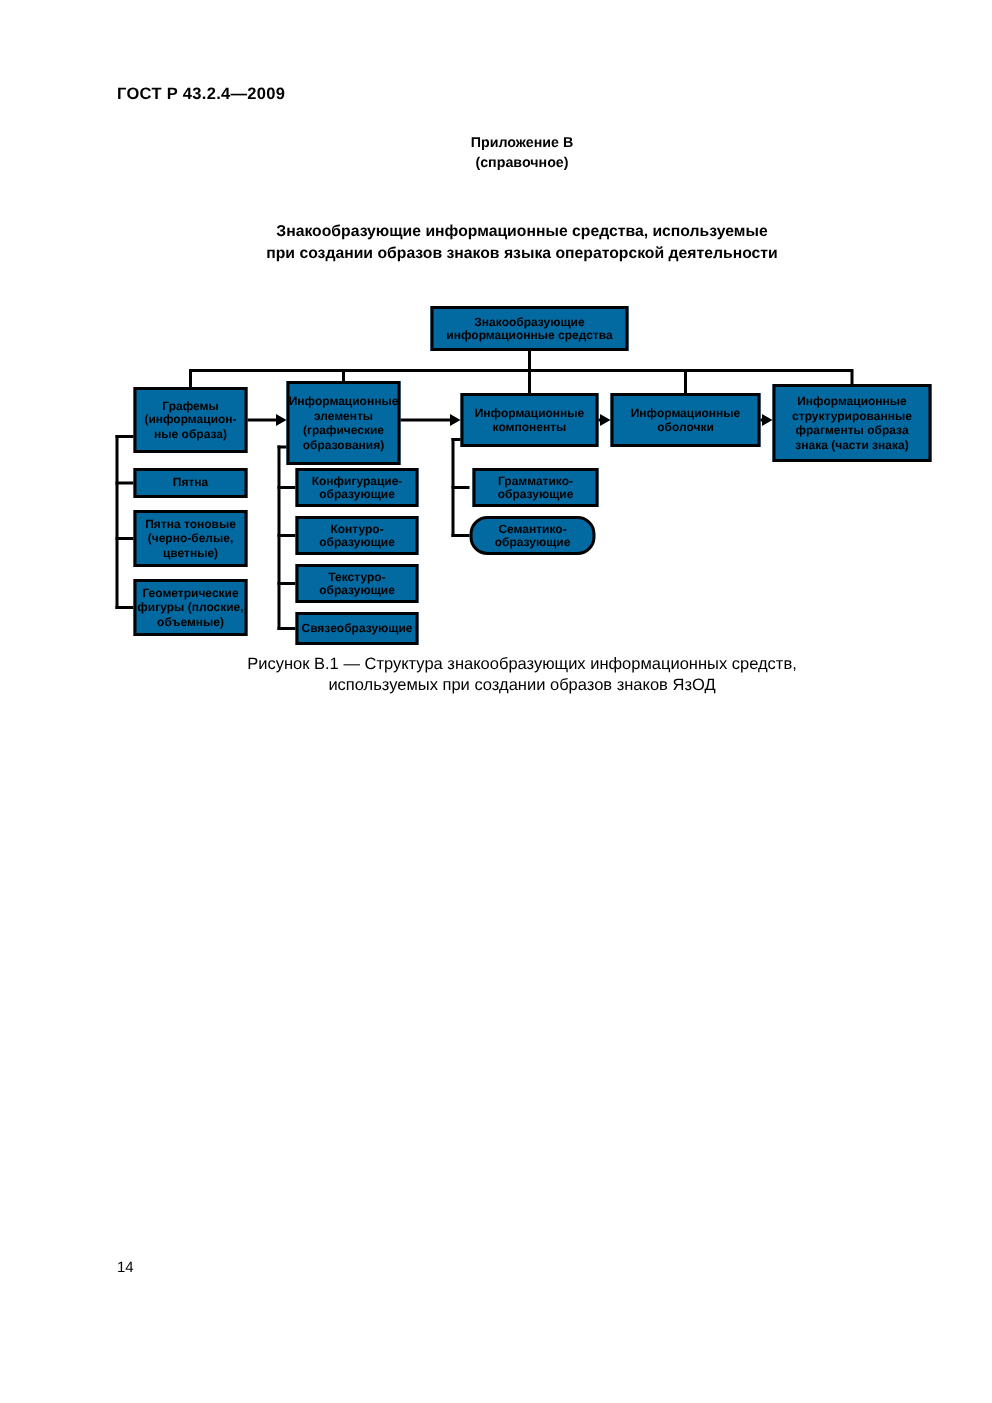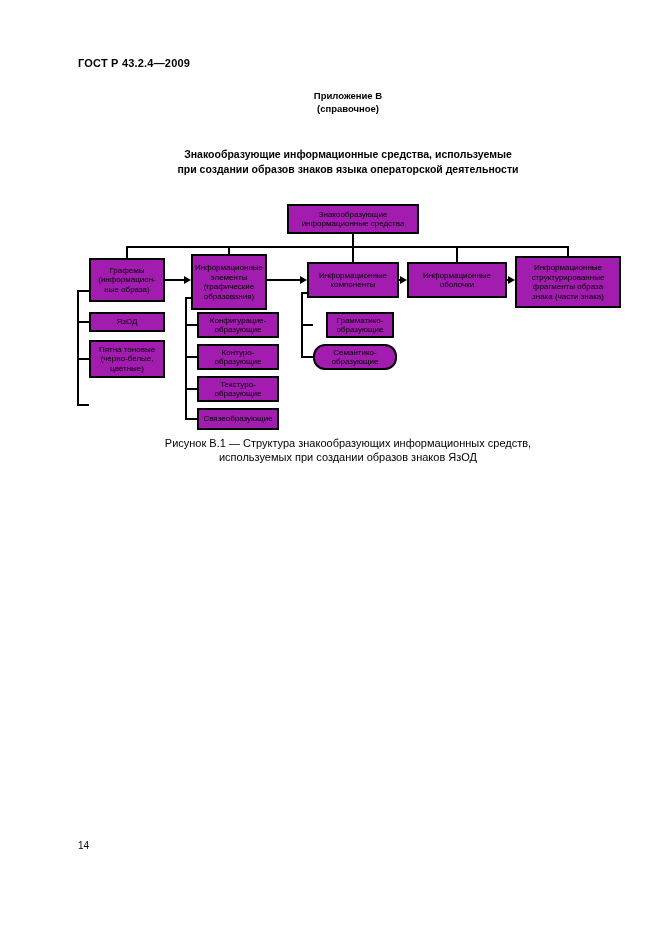--- a/index.html
+++ b/index.html
@@ -12,23 +12,23 @@
     font-size:11px; font-weight:bold; letter-spacing:0.2px;
   }
   .center-block {
     position:absolute; left:34px; width:628px; text-align:center; white-space:pre-line;
   }
   .annex { top:90px; font-size:9.5px; font-weight:bold; line-height:12.5px; }
   .title { top:147px; font-size:10.5px; font-weight:bold; line-height:14.5px; }
   .caption { top:437px; font-size:11px; font-weight:normal; line-height:13.5px; }
   .pagenum { position:absolute; left:78px; top:840px; font-size:10px; }
   .box {
-    position:absolute; border:2px solid #000; background:#a21caf; box-sizing:border-box;
+    position:absolute; border:2px solid #000; background:#0369a1; box-sizing:border-box;
     display:flex; align-items:center; justify-content:center; text-align:center;
-    font-weight:normal; font-size:8px; line-height:9.5px; white-space:pre-line; padding:1px 0;
+    font-weight:bold; font-size:8px; line-height:9.5px; white-space:pre-line; padding:1px 0;
   }
   .line { position:absolute; background:#000; }
   .arrowhead {
     position:absolute; width:0; height:0;
     border-top:4px solid transparent; border-bottom:4px solid transparent;
     border-left:7px solid #000;
   }
   
   .b-root { left:287px; top:204px; width:132px; height:30px; }
   .v-root { left:352px; top:234px; width:2px; height:12px; }
@@ -67,21 +67,21 @@
   .d2 { left:197px; top:344px; width:82px; height:26px; }
   .d3 { left:197px; top:376px; width:82px; height:26px; }
   .d4 { left:197px; top:408px; width:82px; height:22px; }
   .br2-p { left:185px; top:297px; width:6px;  height:2px; }
   .br2-v { left:185px; top:297px; width:2px;  height:123px; }
   .br2-1 { left:185px; top:324px; width:12px; height:2px; }
   .br2-2 { left:185px; top:356px; width:12px; height:2px; }
   .br2-3 { left:185px; top:388px; width:12px; height:2px; }
   .br2-4 { left:185px; top:418px; width:12px; height:2px; }
   
-  .e1 { left:326px; top:312px; width:68px; height:26px; }
+  .e1 { left:315px; top:312px; width:84px; height:26px; }
   .e2 { left:313px; top:344px; width:84px; height:26px;border-radius:12px; }
   .br3-p { left:301px; top:292px; width:6px;  height:2px; }
   .br3-v { left:301px; top:292px; width:2px;  height:66px; }
   .br3-1 { left:301px; top:324px; width:12px; height:2px; }
   .br3-2 { left:301px; top:356px; width:12px; height:2px; }
 </style>
 </head>
 <body>
 
 <div class="page">
@@ -128,24 +128,27 @@
   <div class="line a3"></div>
   <div class="arrowhead h3"></div>
   <div class="line a4"></div>
   <div class="arrowhead h4"></div>
 
   <div class="line br1-p"></div>
   <div class="line br1-v"></div>
   <div class="line br1-1"></div>
   <div class="line br1-2"></div>
   <div class="line br1-3"></div>
-  <div class="box c1">ЯзОД</div>
+  <div class="box c1">Пятна</div>
   <div class="box c2">Пятна тоновые
 (черно-белые,
 цветные)</div>
+  <div class="box c3">Геометрические
+фигуры (плоские,
+объемные)</div>
 
   <div class="line br2-p"></div>
   <div class="line br2-v"></div>
   <div class="line br2-1"></div>
   <div class="line br2-2"></div>
   <div class="line br2-3"></div>
   <div class="line br2-4"></div>
   <div class="box d1">Конфигурацие-
 образующие</div>
   <div class="box d2">Контуро-

